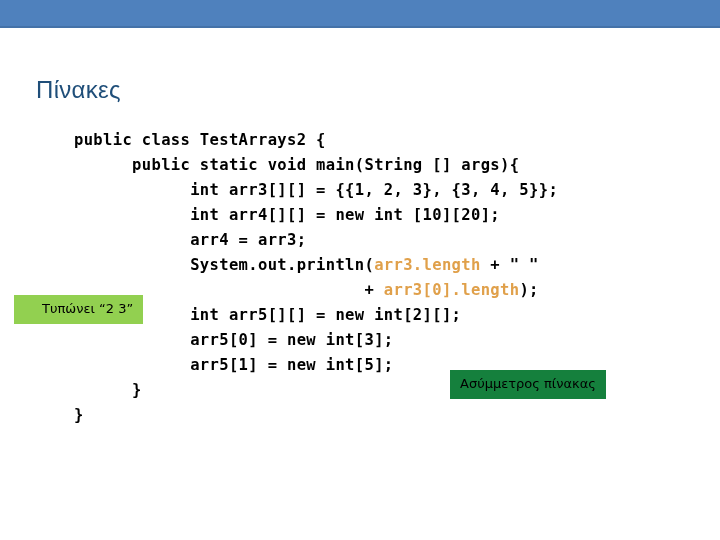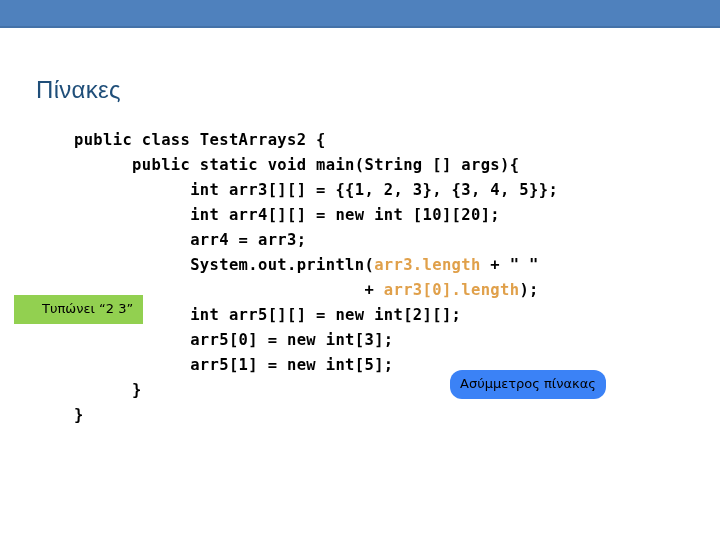--- a/index.html
+++ b/index.html
@@ -91,13 +91,13 @@
 <body>
 
 <div id="top-banner" style="background: rgb(79, 129, 189); border-bottom-color: rgb(68, 114, 168);"></div>
 
 <div id="slide-title" style="color: rgb(31, 78, 121);">Πίνακες</div>
 
 <div id="code-block" style="color: rgb(0, 0, 0);"><span class="ln">public class TestArrays2 {</span><span class="ln">      public static void main(String [] args){</span><span class="ln">            int arr3[][] = {{1, 2, 3}, {3, 4, 5}};</span><span class="ln">            int arr4[][] = new int [10][20];</span><span class="ln">            arr4 = arr3;</span><span class="ln"><span>            System.out.println(</span><span class="tok-hl" style="color: rgb(224, 160, 74);">arr3.length</span><span> + " "</span></span><span class="ln"><span>                              + </span><span class="tok-hl" style="color: rgb(224, 160, 74);">arr3[0].length</span><span>);</span></span><span class="ln">            int arr5[][] = new int[2][];</span><span class="ln">            arr5[0] = new int[3];</span><span class="ln">            arr5[1] = new int[5];</span><span class="ln">      }</span><span class="ln">}</span></div>
 
 <div class="callout" id="callout-prints" style="background: rgb(146, 208, 80);">Τυπώνει “2 3”</div>
 
-<div class="callout" id="callout-jagged" style="background: #3b82f6; border-radius: 12px;">Ασύμμετρος πίνακας</div>
+<div class="callout" id="callout-jagged" style="background: #15803d;">Ασύμμετρος πίνακας</div>
 
 </body></html>

